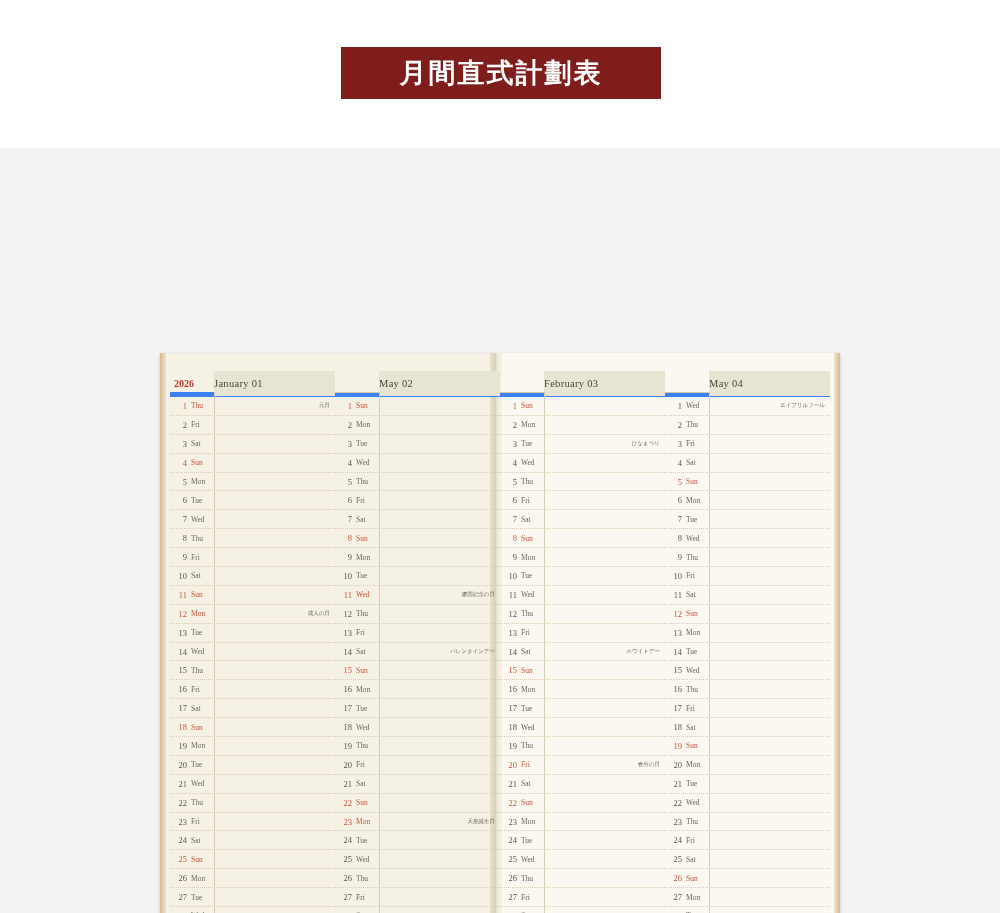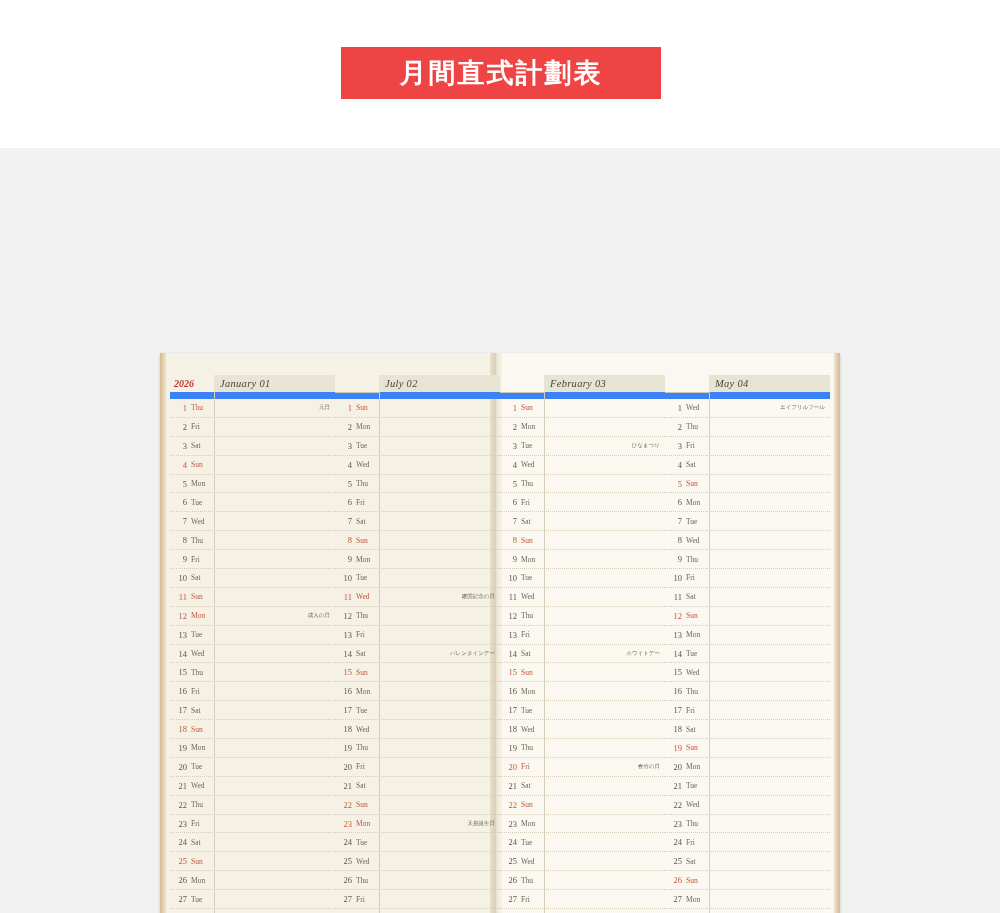--- a/index.html
+++ b/index.html
@@ -21,21 +21,21 @@
   .banner-area {
     position: absolute;
     left: 0; top: 0;
     width: 1000px; height: 148px;
     background: #ffffff;
   }
   .banner {
     position: absolute;
     left: 341px; top: 47px;
     width: 320px; height: 52px;
-    background: #ef4444;
+    background: #7f1d1d;
     display: flex;
     align-items: center;
     justify-content: center;
   }
   .banner-text {
     color: #ffffff;
     font-family: "DejaVu Sans", sans-serif;
     font-size: 27px;
     font-weight: bold;
     letter-spacing: 2px;
@@ -85,39 +85,37 @@
   }
   .month-col {
     position: relative;
     width: 165px;
     height: 100%;
   }
   .month-head {
     height: 17px;
     display: flex;
     align-items: center;
-    border-bottom: 7px solid #3b82f6;
-    font-style: italic;
+    border-bottom: 5px solid #3b82f6;
   }
   .yearbox {
     width: 44px;
     font-family: "Liberation Serif", serif;
     font-size: 10px;
     font-weight: bold;
     color: #c0392b;
     padding-left: 4px;
     box-sizing: border-box;
   }
   .month-title-wrap {
     flex: 1;
-    height: 17px;
+    height: 25px;
     background: #e8e4d4;
     display: flex;
     align-items: center;
-    padding-left: 6px;
     box-sizing: border-box;
   }
   .month-title {
     font-family: "Liberation Serif", serif;
     font-size: 10.5px;
     color: #4a4638;
     letter-spacing: 0.3px;
   }
   .blank-head {
     width: 44px;
@@ -334,21 +332,21 @@
                 <span class="d-num">28</span>
                 <span class="d-wd">Wed</span>
                 <span class="d-note jp"></span>
               </div>
             </div>
           </div>
           <div class="month-col">
             <div class="month-head">
               <div class="blank-head"></div>
               <div class="month-title-wrap">
-                <span class="month-title">July 02</span>
+                <span class="month-title">May 02</span>
               </div>
             </div>
             <div class="vline" style="left: 44px;"></div>
             <div class="day-list">
               <div class="day-row red">
                 <span class="d-num">1</span>
                 <span class="d-wd">Sun</span>
                 <span class="d-note jp"></span>
               </div>
               <div class="day-row">

